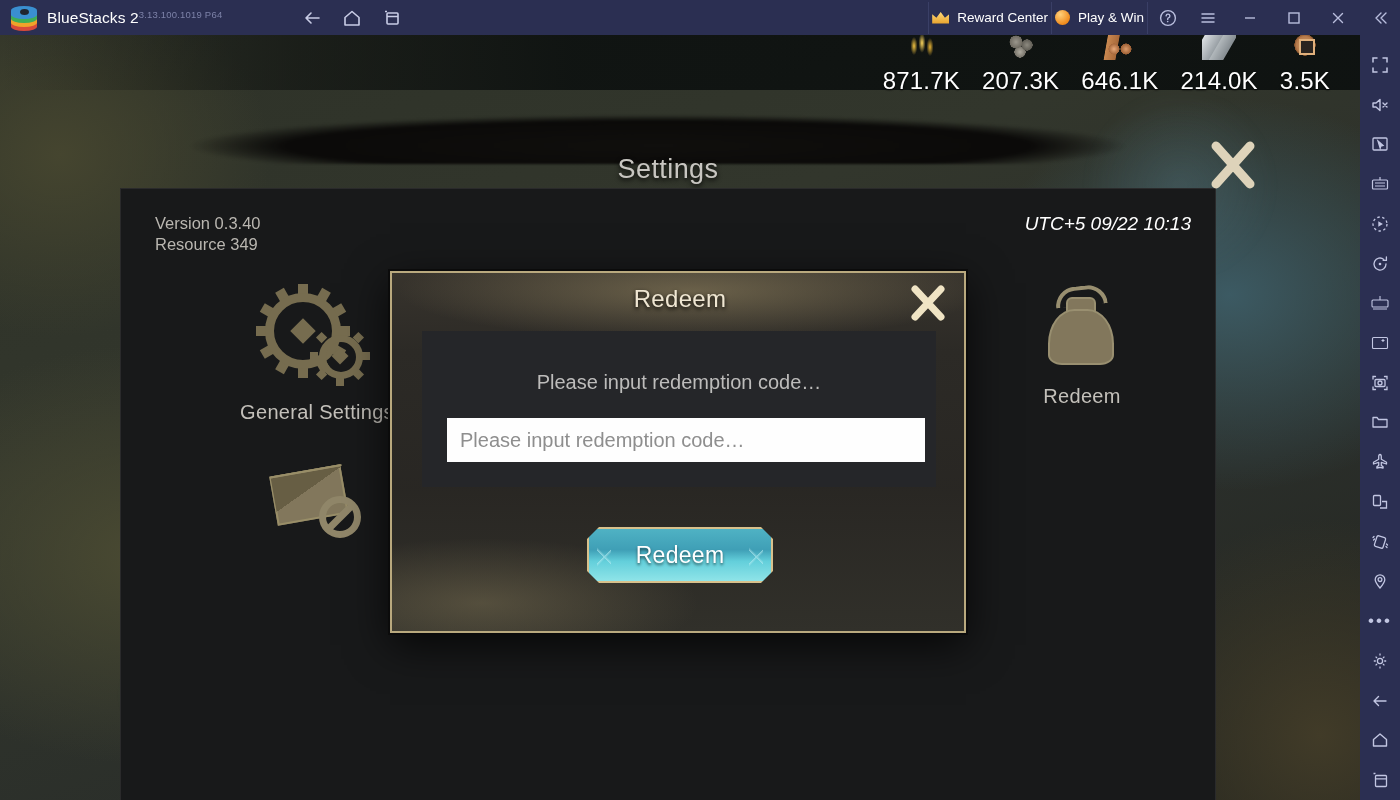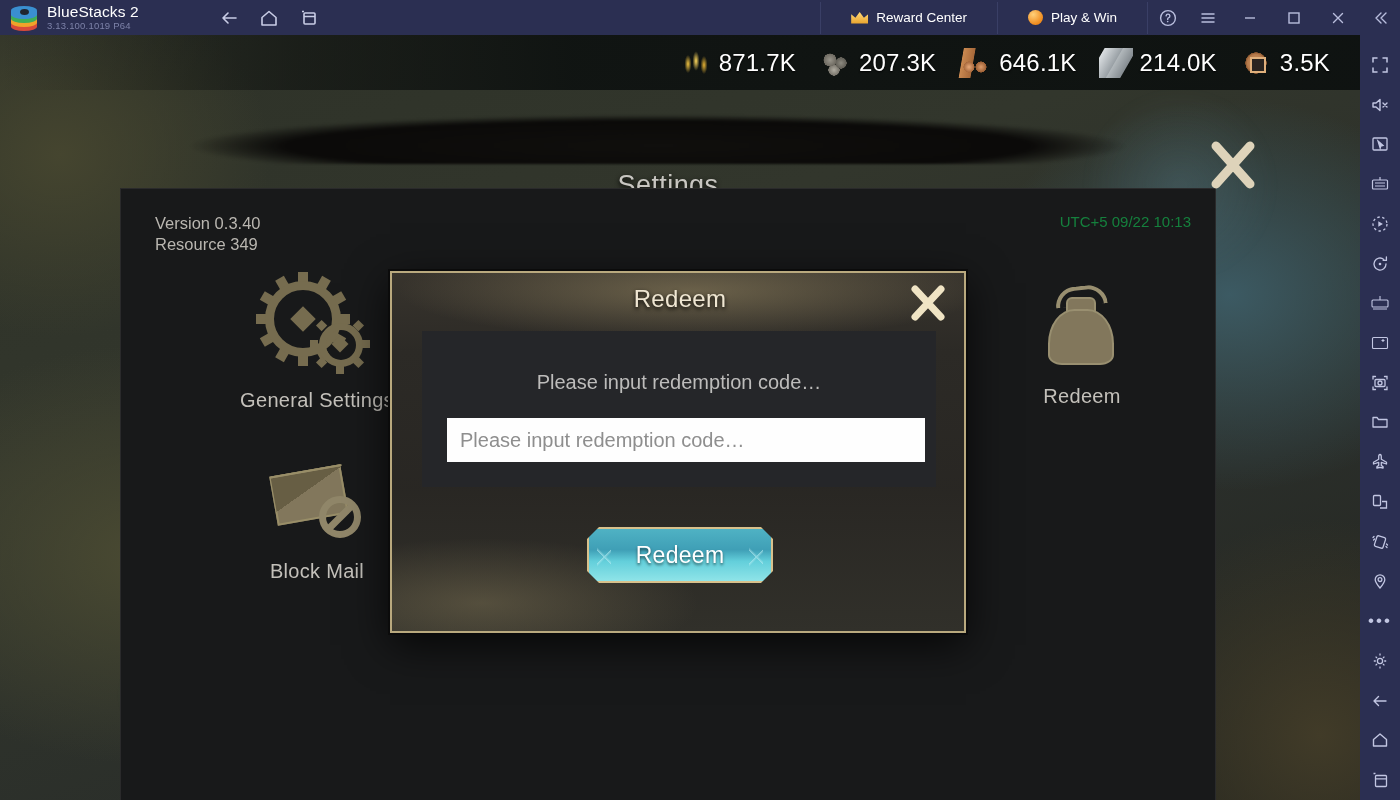--- a/index.html
+++ b/index.html
@@ -23,35 +23,35 @@
     width: 26px; height: 26px; margin-left: 11px; margin-right: 10px;
     position: relative; flex: none;
   }
   .bs-logo .layer { position: absolute; left: 0; border-radius: 50%/35%; }
   .bs-logo .l1 { width: 26px; height: 13px; top: 13px; background: #d94a3a; }
   .bs-logo .l2 { width: 26px; height: 13px; top: 9px;  background: #f0a32a; }
   .bs-logo .l3 { width: 26px; height: 13px; top: 5px;  background: #3fae56; }
   .bs-logo .l4 { width: 26px; height: 13px; top: 1px;  background: #3a8fd0; }
   .bs-logo .core { width: 9px; height: 6px; left: 9px; top: 4px; background: #20242f; border-radius: 50%; }
 
-  .bs-name-wrap { display: flex; flex-direction: column; justify-content: center; margin-right: 70px; }
+  .bs-name-wrap { display: flex; flex-direction: row; justify-content: center; margin-right: 70px; }
   .bs-name { color: #ffffff; font-size: 15.5px; line-height: 17px; letter-spacing: .1px; }
   .bs-ver { color: #7d82a8; font-size: 9.5px; line-height: 12px; letter-spacing: .2px; }
 
   .bs-navbtn {
     width: 40px; height: 35px; display: flex; align-items: center; justify-content: center;
     color: #c9cde6;
   }
   .bs-navbtn svg { display: block; }
 
   .bs-spacer { flex: 1 1 auto; }
 
   .bs-pill {
     height: 32px; display: flex; align-items: center; gap: 8px;
-    padding: 0 30px; color: #ffffff; font-size: 13.5px;
+    padding: 0 3px; color: #ffffff; font-size: 13.5px;
     border-left: 1px solid #3a3f66;
   }
   .bs-pill.last { border-right: 1px solid #3a3f66; }
   .crown {
     width: 17px; height: 12px; flex: none;
     background: linear-gradient(#ffd978, #e8a32c);
     clip-path: polygon(0% 100%, 0% 22%, 25% 52%, 50% 5%, 75% 52%, 100% 22%, 100% 100%);
   }
   .orange-dot {
     width: 15px; height: 15px; flex: none; border-radius: 50%;
@@ -85,21 +85,21 @@
   }
 
   
   .resbar {
     position: absolute; top: 0; left: 0; width: 1360px; height: 55px;
     display: flex; align-items: center; justify-content: flex-end;
     padding-right: 8px; gap: 0px;
     background: linear-gradient(to right, rgba(10,13,12,0) 0%, rgba(10,13,12,.55) 22%, rgba(12,16,15,.88) 42%, rgba(12,16,15,.92) 100%);
     z-index: 20;
   }
-  .res { display: flex; align-items: center; gap: 7px; margin-right: 22px; }
+  .res { display: flex; align-items: center; gap: 7px; margin-right: 22px; flex-direction: column; }
   .res .val { color: #fff; font-size: 24px; letter-spacing: .2px; text-shadow: 0 1px 2px #000; }
   .res .ico { width: 34px; height: 30px; flex: none; position: relative; }
 
   
   .ico-wheat { background:
       radial-gradient(ellipse 5px 13px at 10px 16px, #f0c240, transparent 70%),
       radial-gradient(ellipse 5px 14px at 18px 13px, #ffd95e, transparent 70%),
       radial-gradient(ellipse 5px 13px at 26px 17px, #e5b233, transparent 70%);
   }
   
@@ -149,36 +149,36 @@
   .settings-frame {
     position: absolute; left: 98px; top: 75px; width: 1140px; height: 700px;
     z-index: 25;
   }
   .settings-ink {
     position: absolute; left: 0; top: 0; width: 1140px; height: 54px;
     background: radial-gradient(ellipse 600px 40px at 560px 36px, #100f0d 0%, #0b0a09 62%, transparent 78%);
     filter: blur(1px);
   }
   .settings-title {
-    position: absolute; left: 0; top: 60px; width: 1140px;
+    position: absolute; left: 0; top: 44px; width: 1140px;
     text-align: center; color: #c8c6c1; font-size: 27px; letter-spacing: .4px;
     text-shadow: 0 2px 5px #000;
   }
   .settings-body {
     position: absolute; left: 22px; top: 78px; width: 1096px; height: 620px;
     background: #18191a;
     border: 1px solid #2a2a2b;
   }
   .settings-close {
     position: absolute; right: -28px; top: 22px; width: 66px; height: 66px;
     color: #ded3ba; z-index: 30;
   }
 
   .meta-left { position: absolute; left: 34px; top: 24px; color: #b9b6b0; font-size: 16.5px; line-height: 21px; }
-  .meta-right { position: absolute; right: 24px; top: 24px; color: #15803d; font-size: 15px; }
+  .meta-right { position: absolute; right: 24px; top: 24px; color: #ffffff; font-size: 19px; font-style: italic; }
 
   .opt-grid { position: absolute; left: 0; top: 80px; width: 1096px; }
   .opt {
     position: absolute; width: 200px; text-align: center;
   }
   .opt-ico { width: 120px; height: 110px; margin: 0 auto 6px; position: relative; opacity: .92; }
   .opt-label { color: #c3c0ba; font-size: 20px; letter-spacing: .3px; }
 
   
   .gear-big, .gear-small {
@@ -413,21 +413,21 @@
 
       <div class="settings-body">
         <div class="meta-left">
           <div>Version  0.3.40</div>
           <div>Resource 349</div>
         </div>
         <div class="meta-right">UTC+5 09/22 10:13</div>
 
         <div class="opt-grid">
 
-          <div class="opt" style="left:96px; top:4px;">
+          <div class="opt" style="left:96px; top:16px;">
             <div class="opt-ico">
               <div class="gear-teeth" style="left:8px;top:8px;width:76px;height:76px;">
                 <i style="transform:translate(0,-42px)"></i>
                   <i style="transform:rotate(30deg) translate(0,-42px)"></i>
                 <i style="transform:rotate(60deg) translate(0,-42px)"></i>
                   <i style="transform:rotate(90deg) translate(0,-42px)"></i>
                 <i style="transform:rotate(120deg) translate(0,-42px)"></i>
                   <i style="transform:rotate(150deg) translate(0,-42px)"></i>
                 <i style="transform:rotate(180deg) translate(0,-42px)"></i>
                   <i style="transform:rotate(210deg) translate(0,-42px)"></i>
@@ -453,21 +453,20 @@
             </div>
             <div class="opt-label">General Settings</div>
           </div>
 
           <div class="opt" style="left:96px; top:175px;">
             <div class="opt-ico">
               <div class="mail-env"></div>
               <div class="mail-flap"></div>
               <div class="mail-ban"></div>
             </div>
-            <div class="opt-label">Block Mail</div>
           </div>
 
           <div class="opt" style="left:861px; top:0;">
             <div class="opt-ico">
               <div class="pouch-tie"></div>
               <div class="pouch-neck"></div>
               <div class="pouch-body"></div>
             </div>
             <div class="opt-label">Redeem</div>
           </div>

